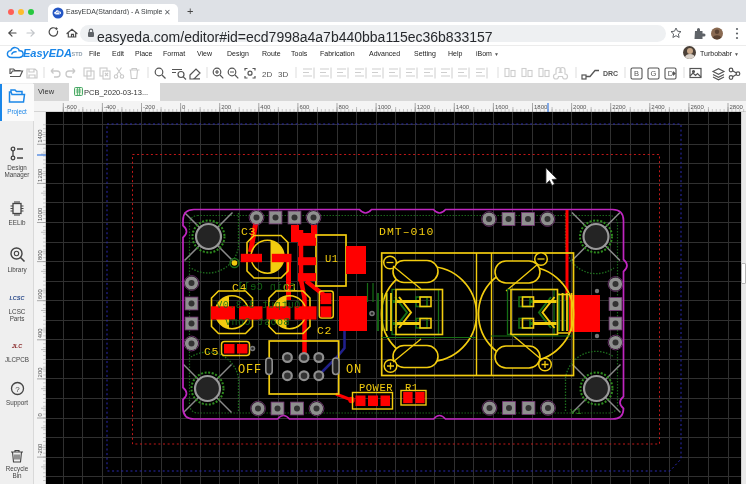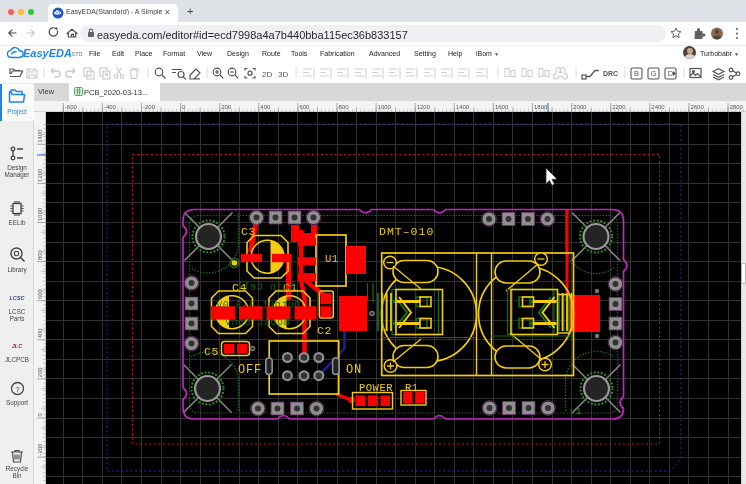--- a/index.html
+++ b/index.html
@@ -8,21 +8,21 @@
   .abs{position:absolute;}
   
   #tabbar{left:0;top:0;width:746px;height:22px;background:#dee1e6;}
   .tl{width:6px;height:6px;border-radius:50%;top:9px;}
   #tab{left:48px;top:4px;width:130px;height:18px;background:#fff;border-radius:5px 5px 0 0;}
   #tabtitle{left:66px;top:8px;font-size:7px;color:#3c4043;white-space:nowrap;width:96px;overflow:hidden;}
   #tabx{left:164px;top:8px;font-size:8px;color:#5f6368;}
   #newtab{left:187px;top:5px;font-size:11px;color:#444;font-weight:400;}
   #addrrow{left:0;top:22px;width:746px;height:23px;background:#fff;}
   #pill{left:80px;top:25px;width:586px;height:17px;background:#eef0f2;border-radius:9px;}
-  #urltxt{left:97px;top:29px;font-size:11px;color:#27292d;letter-spacing:0;}
+  #urltxt{left:97px;top:29px;font-size:14px;color:#27292d;letter-spacing:0;}
   
   #menurow{left:0;top:45px;width:746px;height:17px;background:#fff;border-top:1px solid #ececec;}
   .mi{top:50px;font-size:7px;color:#222;}
   
   #toolrow{left:0;top:62px;width:746px;height:21px;background:#fff;}
   
   #doctabs{left:34px;top:83px;width:712px;height:18px;background:#d8d8d8;border-bottom:1px solid #cfcfcf;}
   #starttab{left:38px;top:87px;font-size:7.5px;color:#333;}
   #activetab{left:69px;top:83px;width:91px;height:19px;background:#fff;}
   #activetxt{left:84px;top:88px;font-size:7.5px;color:#333;white-space:nowrap;}

